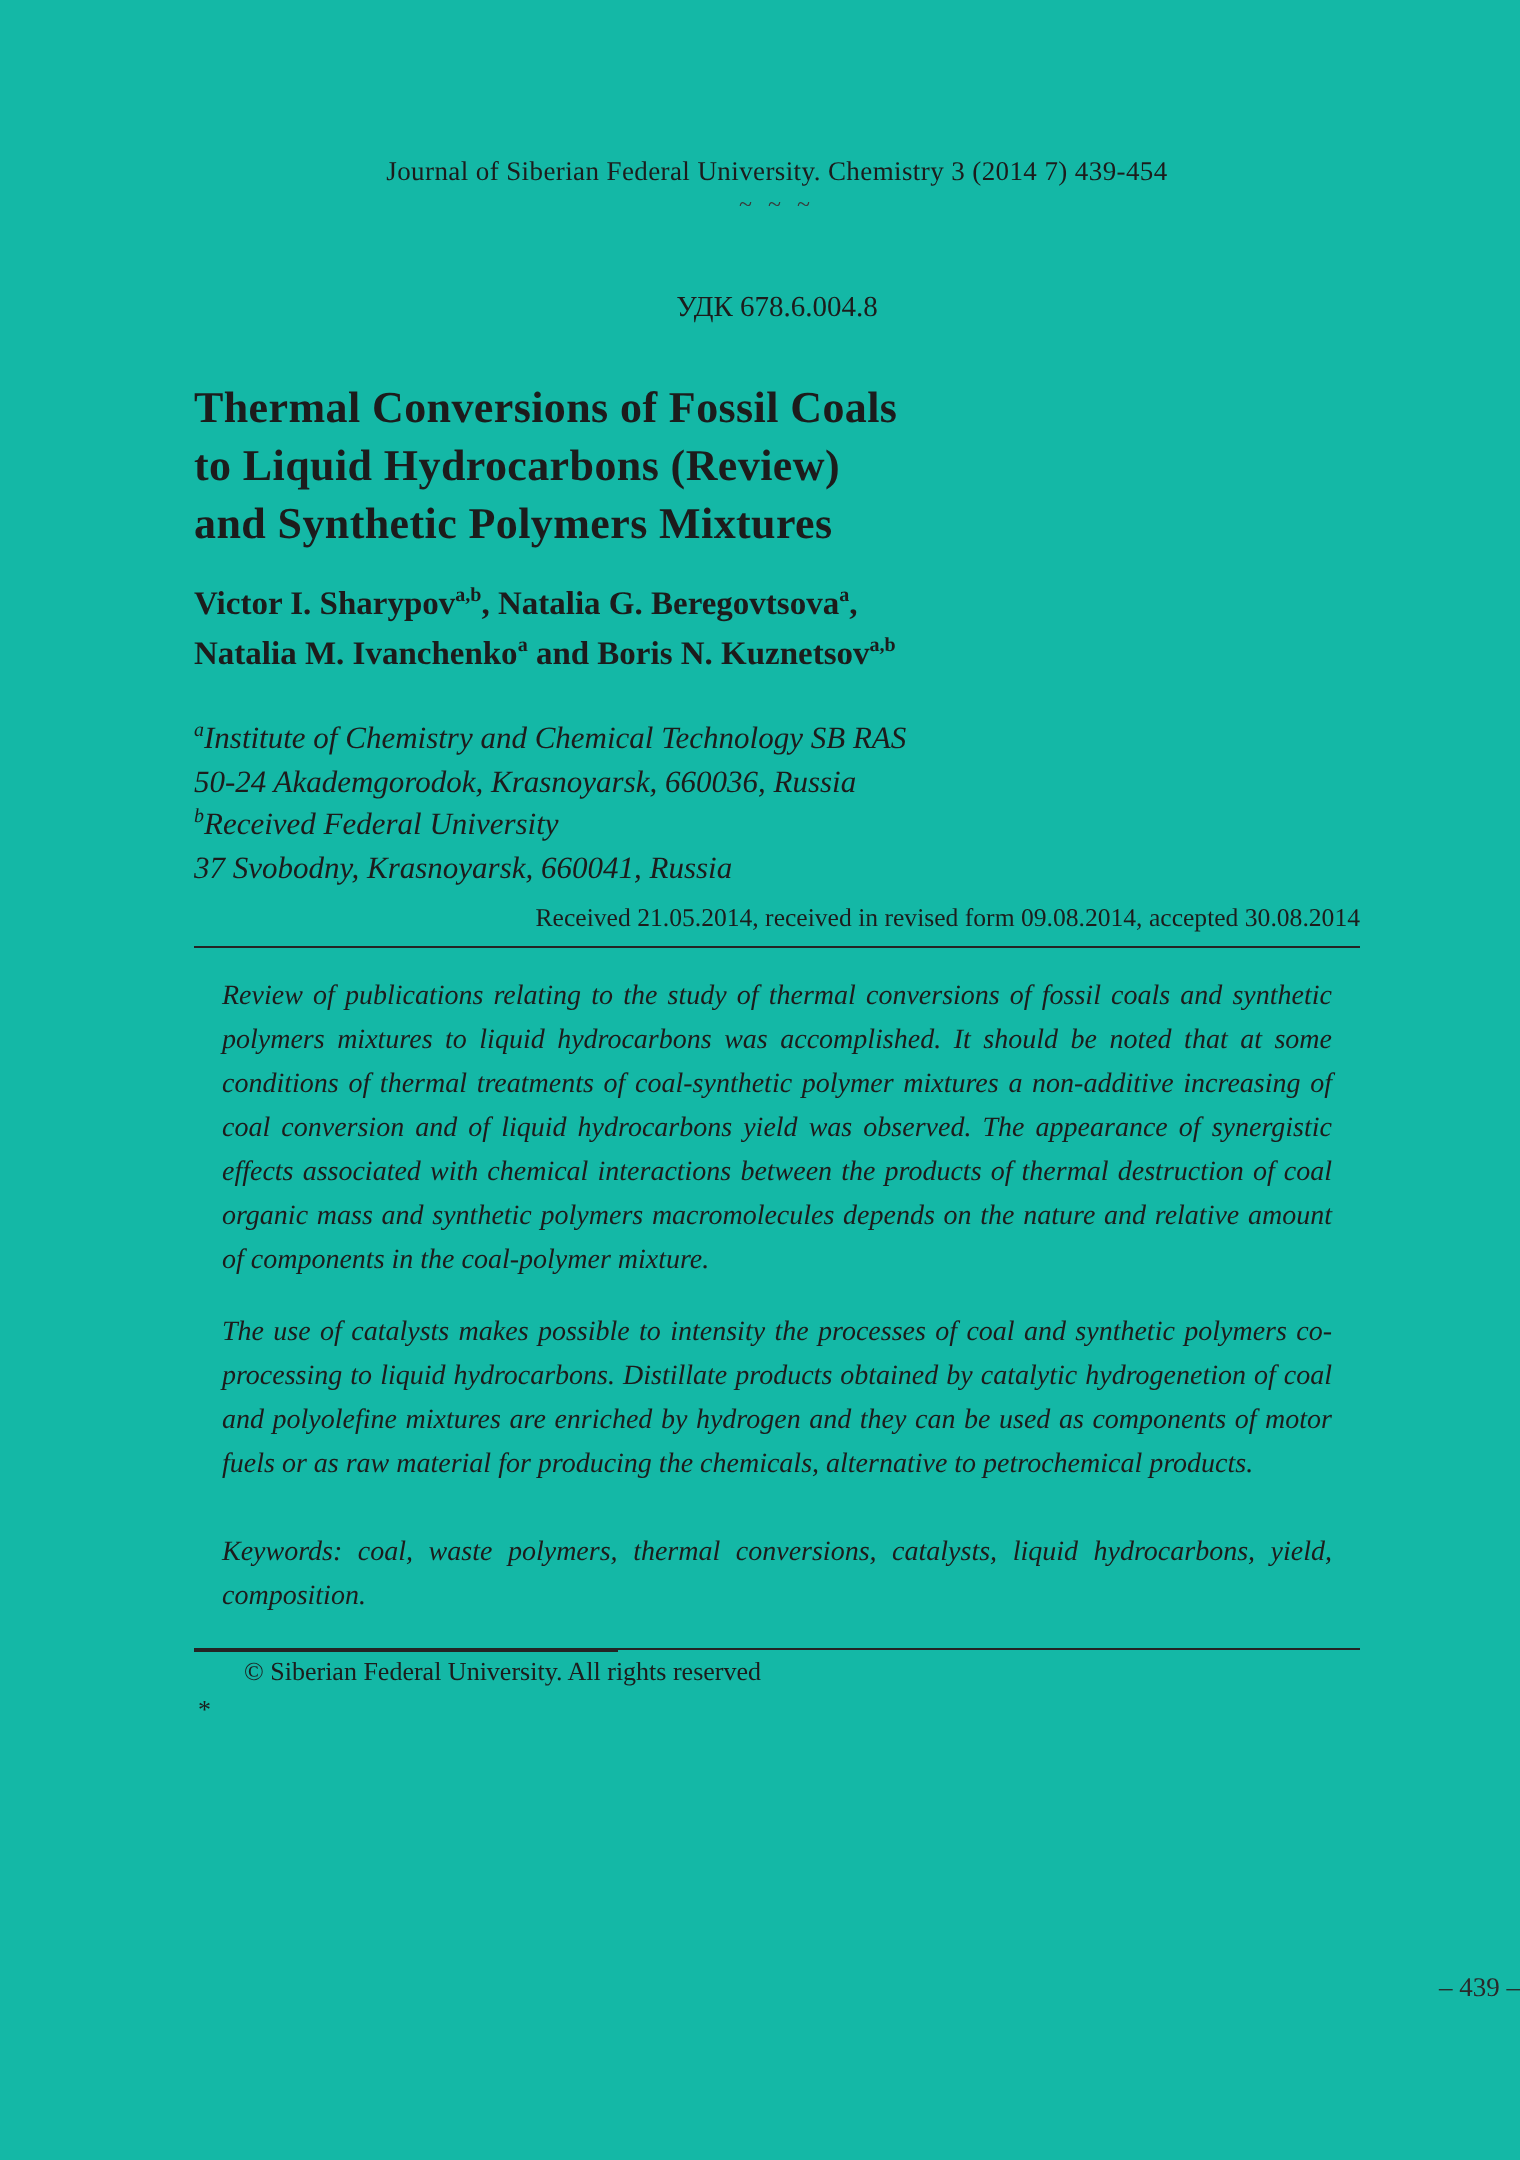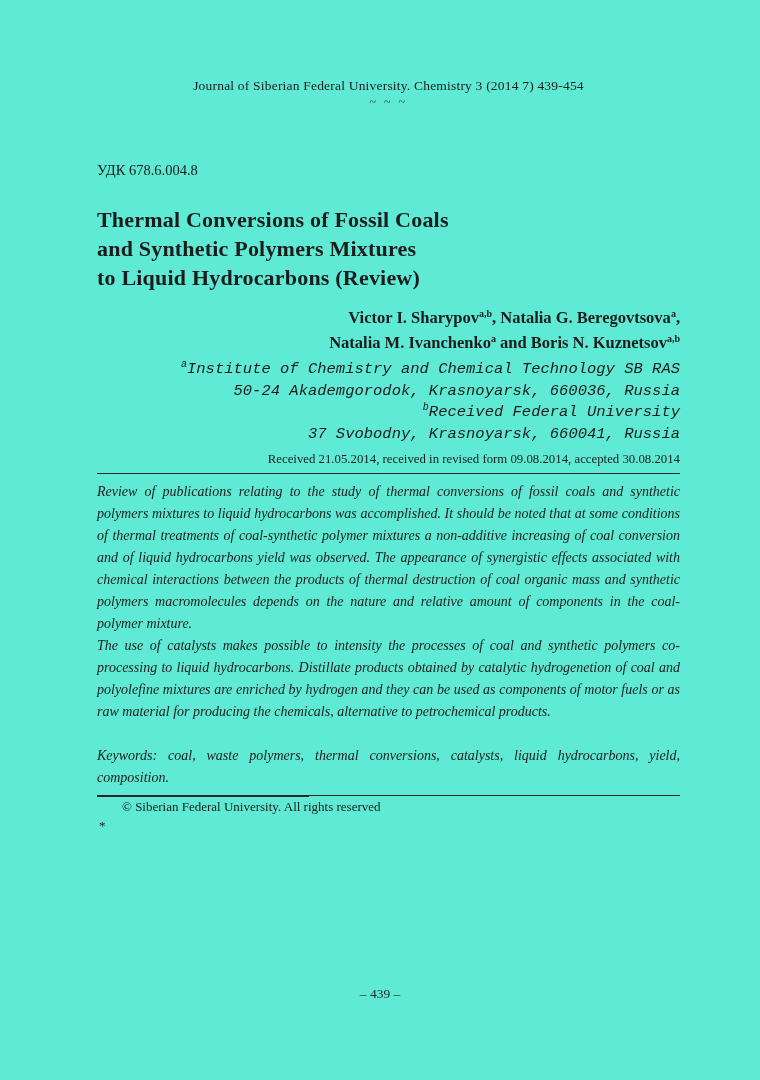--- a/index.html
+++ b/index.html
@@ -5,85 +5,85 @@
   * { box-sizing: border-box; }
   html, body { margin: 0; padding: 0; }
   body {
     width: 760px; height: 1080px;
     background: #ffffff;
     font-family: "Liberation Serif", serif;
   }
   .page {
     position: relative;
     width: 760px; height: 1080px;
-    background: #5eead4;
+    background: #14b8a6;
     color: #1c1c1c;
     overflow: hidden;
   }
   .content { padding: 0 80px 0 97px; }
 
   .journal-header { margin-top: 78px; text-align: center; }
   .journal-line { font-size: 13.5px; line-height: 16px; letter-spacing: 0.2px; }
   .tilde-sep { font-size: 12px; line-height: 15px; margin-top: 1px; letter-spacing: 2.5px; color: #3a3a3a; }
 
-  .udk { margin-top: 52px; font-size: 14.5px; }
+  .udk { margin-top: 36px; font-size: 14.5px; text-align: center; }
 
   .article-title { margin: 26px 0 0 0; font-size: 22px; font-weight: 700; line-height: 29px; letter-spacing: 0.2px; }
 
-  .byline { margin-top: 13px; text-align: right; }
+  .byline { margin-top: 13px; }
   .authors-line { font-size: 16.5px; font-weight: 700; line-height: 25px; }
   .authors-line sup, .affil-line sup { font-size: 10px; line-height: 0; }
-  .affil-block { margin-top: 4px; font-family: Liberation Mono, monospace; }
+  .affil-block { margin-top: 20px; }
   .affil-line { font-style: italic; font-size: 15.5px; line-height: 21.5px; }
 
   .received { margin-top: 6px; text-align: right; font-size: 12.8px; line-height: 16px; }
 
   .rule-full { border: none; border-top: 1.6px solid #242424; margin: 6px 0 0 0; }
 
   .abstract { margin-top: 7px; }
   .abstract p {
-    margin: 0;
+    margin: 14px;
     font-style: italic;
     font-size: 14px;
     line-height: 22px;
     text-align: justify;
   }
   .abstract p.keywords { margin-top: 22px; }
 
   .footnotes { }
   .fn-rule { width: 212px; border-top: 1.4px solid #242424; }
   .fn-line { position: relative; font-size: 13px; line-height: 19px; padding-left: 25px; }
   .fn-line:first-of-type { margin-top: 3px; }
   .fn-marker { position: absolute; left: 2px; top: 0; }
 
   .page-number {
     position: absolute;
     left: 0; right: 0; top: 986px;
-    text-align: center;
+    text-align: right;
     font-size: 13.5px;
     color: #2a2a2a;
   }
 </style>
 </head>
 <body>
 
 <div class="page">
   <div class="content">
 
     <div class="journal-header">
       <div class="journal-line">Journal of  Siberian Federal University.  Chemistry 3 (2014 7) 439-454</div>
       <div class="tilde-sep">~ ~ ~</div>
     </div>
 
     <div class="udk">УДК 678.6.004.8</div>
 
     <h1 class="article-title">
       <div>Thermal Conversions of Fossil Coals</div>
+      <div>to Liquid Hydrocarbons (Review)</div>
       <div>and Synthetic Polymers Mixtures</div>
-      <div>to Liquid Hydrocarbons (Review)</div>
     </h1>
 
     <div class="byline">
       <div class="authors-line"><span>Victor I. Sharypov</span><sup>a,b</sup><span>, Natalia G. Beregovtsova</span><sup>a</sup><span>,</span></div>
       <div class="authors-line"><span>Natalia M. Ivanchenko</span><sup>a</sup><span> and Boris N. Kuznetsov</span><sup>a,b</sup></div>
 
       <div class="affil-block">
         <div class="affil-line"><sup>a</sup><span>Institute of Chemistry and Chemical Technology SB RAS</span></div>
         <div class="affil-line"><sup></sup><span>50-24 Akademgorodok, Krasnoyarsk, 660036, Russia</span></div>
         <div class="affil-line"><sup>b</sup><span>Received Federal University</span></div>

